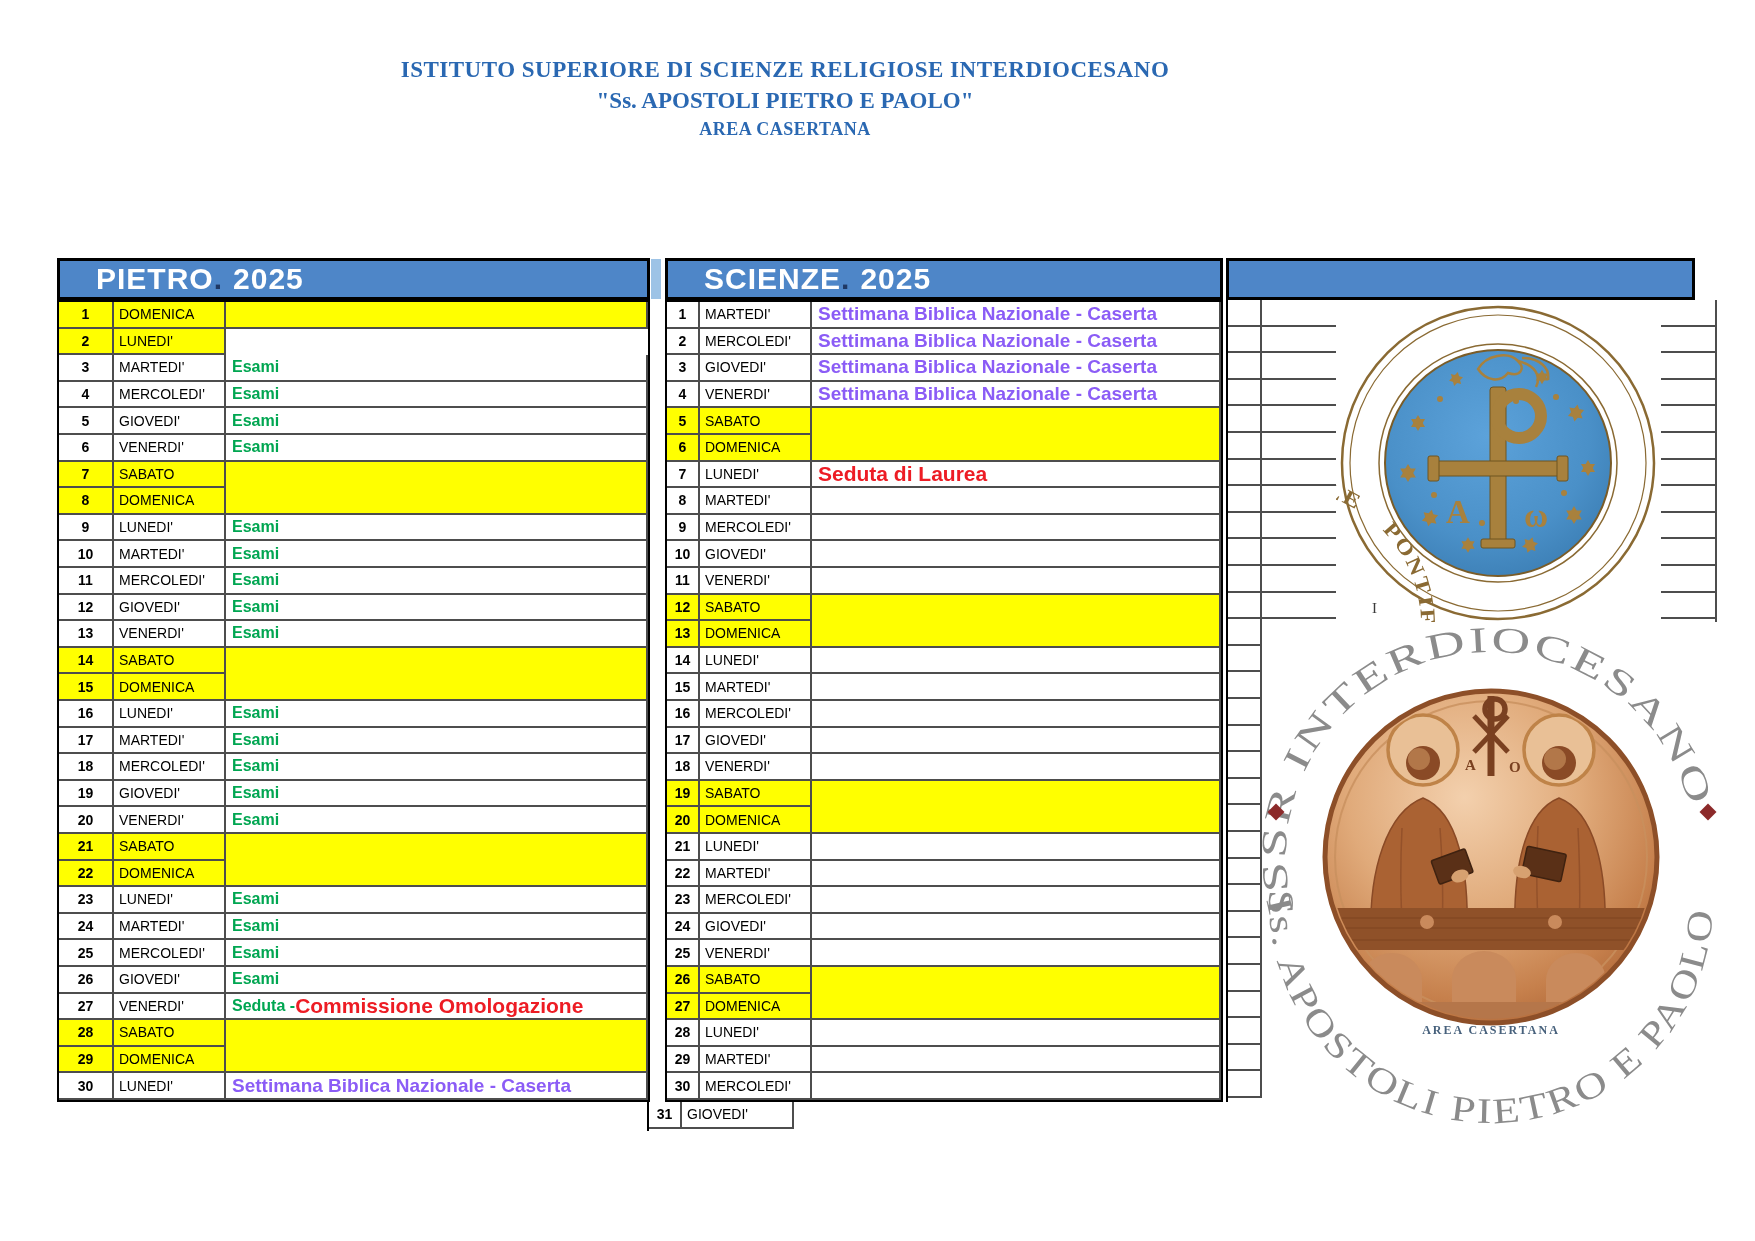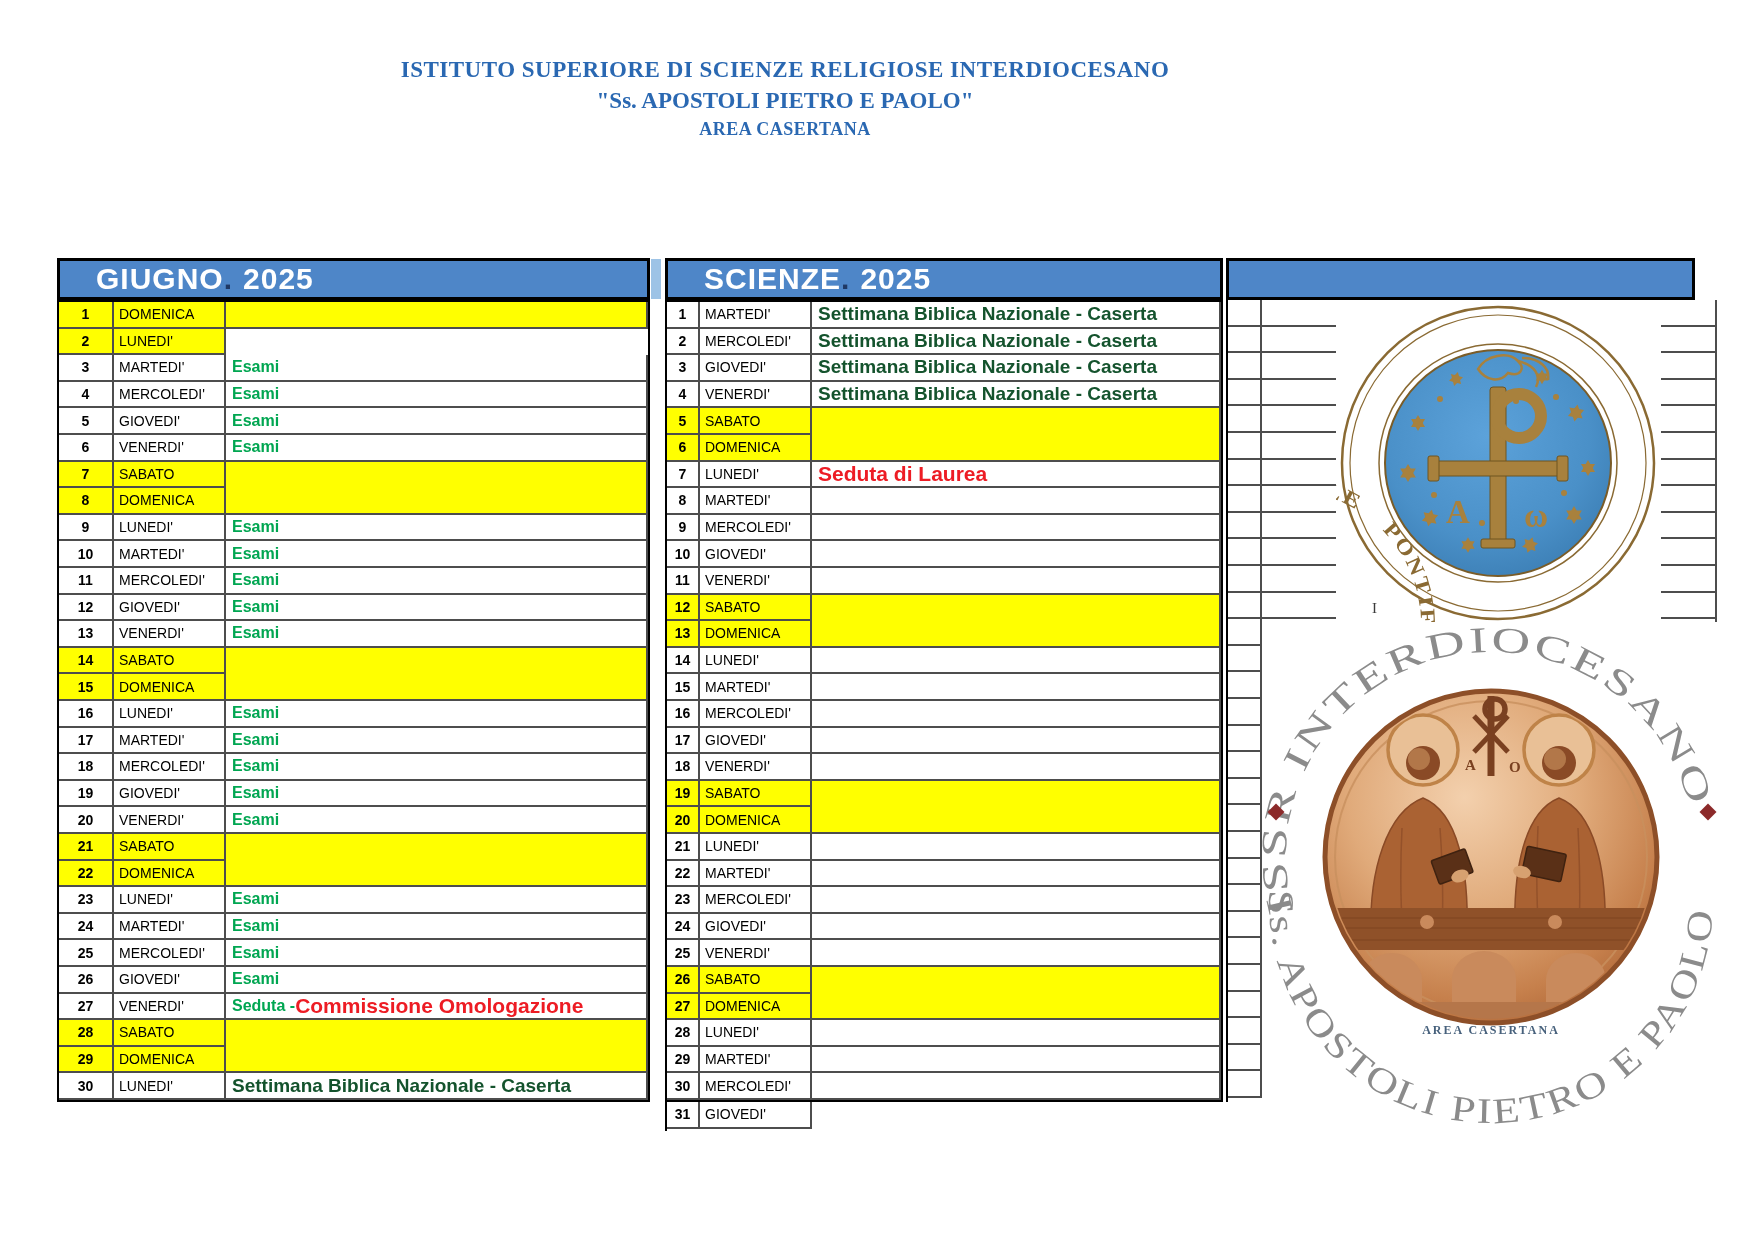--- a/index.html
+++ b/index.html
@@ -23,21 +23,21 @@
   .cell{position:absolute;box-sizing:border-box;border-right:2px solid #4d4d4d;border-bottom:2px solid #4d4d4d;
         background:#fff;display:flex;align-items:center;white-space:nowrap;overflow:visible;}
   .cell.num{justify-content:center;font-weight:bold;font-size:14px;color:#000;}
   .cell.day{padding-left:5px;font-size:14px;color:#000;}
   .cell.event{padding-left:6px;}
   .yellow{background:#ffff00;}
   .redname{color:#ff1405;}
   .rednum{color:#ff1405;}
   .p-esami{color:#00a651;font-weight:bold;font-size:16px;}
   .p-red{color:#ed1c24;font-weight:bold;font-size:21px;}
-  .p-blue{color:#14532d;font-weight:bold;font-size:19px;}
+  .p-blue{color:#8b5cf6;font-weight:bold;font-size:19px;}
   #sliver{position:absolute;left:651px;top:259px;width:10px;height:40px;background:#9dc3e6;}
   
   #seal-box{position:absolute;left:1336px;top:303px;width:325px;height:320px;background:#fff;}
   #medal-box{position:absolute;left:1262px;top:622px;width:468px;height:515px;background:#fff;}
   #stray{position:absolute;left:1372px;top:600px;font-family:"Liberation Serif",serif;
          font-size:15px;color:#3a3a3a;}
   .ringtext{font-family:"Liberation Serif",serif;font-weight:bold;font-size:21px;fill:#8a6a33;letter-spacing:2px;}
   .agl{font-family:"Liberation Serif",serif;font-weight:bold;font-size:33px;fill:#a8813d;}
   .medtext{font-family:"Liberation Serif",serif;font-size:36px;fill:#8b8b8b;letter-spacing:2px;}
   .crl{font-family:"Liberation Serif",serif;font-weight:bold;font-size:15px;fill:#7a4020;}
@@ -46,21 +46,21 @@
 </head>
 <body>
 
 <div id="page">
 
   <div class="hl" id="hl1">ISTITUTO SUPERIORE DI SCIENZE RELIGIOSE INTERDIOCESANO</div>
   <div class="hl" id="hl2">"Ss. APOSTOLI PIETRO E PAOLO"</div>
   <div class="hl" id="hl3">AREA CASERTANA</div>
 
   <div id="calendar-root">
-      <div class="bar" style="left: 57px; top: 258px; width: 593px;"><span class="bn">GIUGNO</span><span class="bdot">.</span><span class="byr">2025</span></div>
+      <div class="bar" style="left: 57px; top: 258px; width: 593px;"><span class="bn">PIETRO</span><span class="bdot">.</span><span class="byr">2025</span></div>
       <div class="rows" style="left: 57px; top: 300px; width: 593px; height: 802px;">
         <div class="cell num yellow rednum" style="left: 0px; top: 0px; width: 55px; height: 26.6px;">1</div>
         <div class="cell day yellow redname" style="left: 55px; top: 0px; width: 112px; height: 26.6px;">DOMENICA</div>
         <div class="cell event yellow" style="left: 167px; top: 0px; width: 422px; height: 26.6px;"></div>
         <div class="cell num yellow" style="left: 0px; top: 26.6px; width: 55px; height: 26.6px;">2</div>
         <div class="cell day yellow" style="left: 55px; top: 26.6px; width: 112px; height: 26.6px;">LUNEDI'</div>
         <div class="cell num" style="left: 0px; top: 53.2px; width: 55px; height: 26.6px;">3</div>
         <div class="cell day" style="left: 55px; top: 53.2px; width: 112px; height: 26.6px;">MARTEDI'</div>
         <div class="cell event" style="left: 167px; top: 53.2px; width: 422px; height: 26.6px;">
           <span class="p-esami">Esami</span>
@@ -274,21 +274,21 @@
         <div class="cell num" style="left: 0px; top: 718.2px; width: 33px; height: 26.6px;">28</div>
         <div class="cell day" style="left: 33px; top: 718.2px; width: 112px; height: 26.6px;">LUNEDI'</div>
         <div class="cell event" style="left: 145px; top: 718.2px; width: 409px; height: 26.6px;"></div>
         <div class="cell num" style="left: 0px; top: 744.8px; width: 33px; height: 26.6px;">29</div>
         <div class="cell day" style="left: 33px; top: 744.8px; width: 112px; height: 26.6px;">MARTEDI'</div>
         <div class="cell event" style="left: 145px; top: 744.8px; width: 409px; height: 26.6px;"></div>
         <div class="cell num" style="left: 0px; top: 771.4px; width: 33px; height: 26.6px;">30</div>
         <div class="cell day" style="left: 33px; top: 771.4px; width: 112px; height: 26.6px;">MERCOLEDI'</div>
         <div class="cell event" style="left: 145px; top: 771.4px; width: 409px; height: 26.6px;"></div>
       </div>
-      <div class="rows-open" style="left: 665px; top: 1102px; width: 558px; height: 28.6px;">
+      <div class="rows-open" style="left: 647px; top: 1102px; width: 558px; height: 28.6px;">
         <div class="cell num" style="left: 0px; top: 0px; width: 33px; height: 26.6px;">31</div>
         <div class="cell day" style="left: 33px; top: 0px; width: 112px; height: 26.6px;">GIOVEDI'</div>
       </div>
       <div class="bar" style="left: 1226px; top: 258px; width: 469px;"></div>
       <div style="position: absolute; left: 1226px; top: 300px; width: 491px; height: 802px; border-left: 2px solid rgb(0, 0, 0); box-sizing: border-box; background: rgb(255, 255, 255);">
         <div class="cell" style="left: 0px; top: 0px; width: 34px; height: 26.6px;"></div>
         <div class="cell" style="left: 34px; top: 0px; width: 455px; height: 26.6px;"></div>
         <div class="cell" style="left: 0px; top: 26.6px; width: 34px; height: 26.6px;"></div>
         <div class="cell" style="left: 34px; top: 26.6px; width: 455px; height: 26.6px;"></div>
         <div class="cell" style="left: 0px; top: 53.2px; width: 34px; height: 26.6px;"></div>

